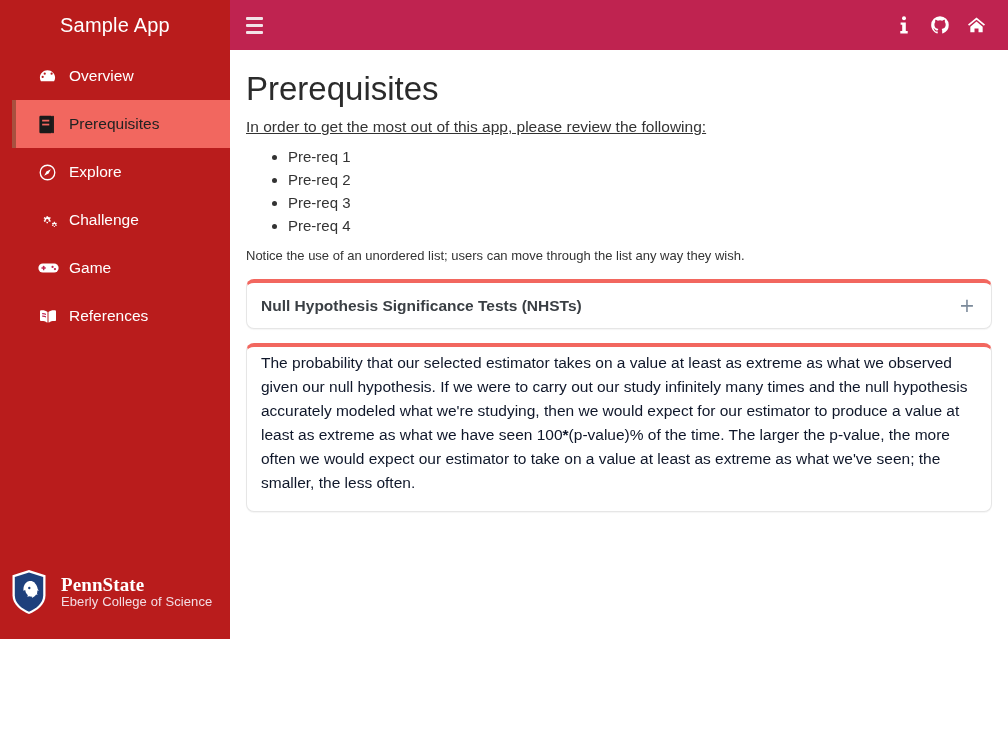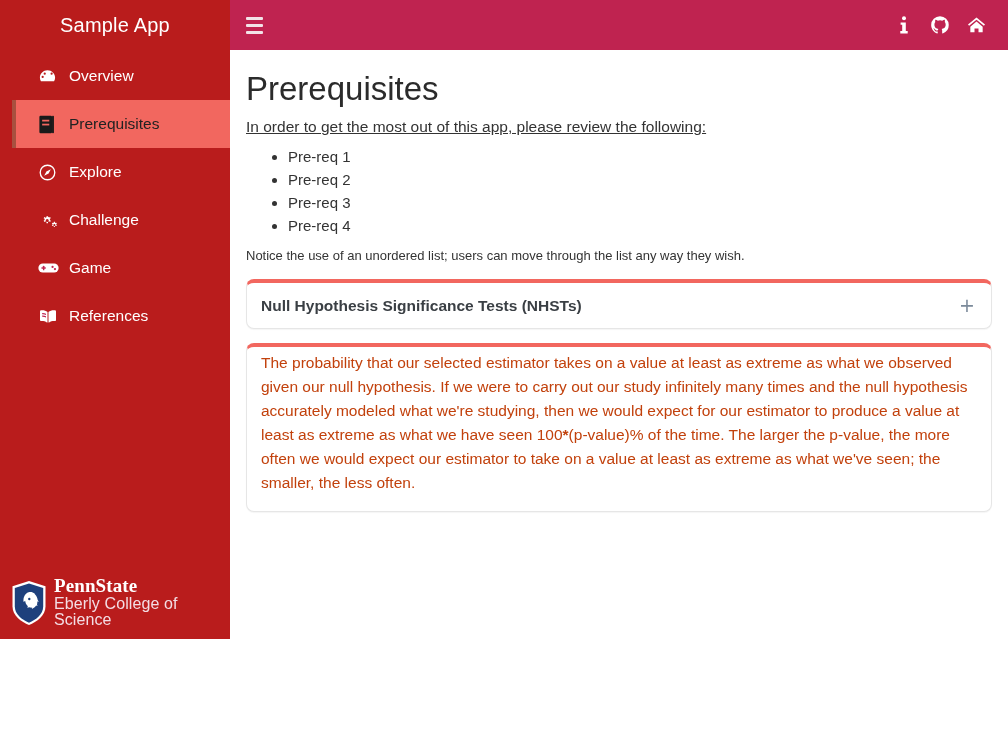--- a/index.html
+++ b/index.html
@@ -56,37 +56,37 @@
     align-items: center;
     justify-content: flex-start;
     flex: 0 0 22px;
   }
   .nav-ico svg { display: block; }
 
   
   .ps-logo {
     position: absolute;
     left: 10px;
-    bottom: 10px;
-    display: flex;
-    align-items: center;
-    gap: 6px;
+    bottom: 24px;
+    display: flex;
+    align-items: center;
+    gap: 13px;
   }
   .ps-shield { width: 38px; height: 46px; flex: 0 0 38px; }
   .ps-text { line-height: 1.04; }
   .ps-name {
     color: #ffffff;
     font-family: "Liberation Serif", serif;
     font-weight: bold;
     font-size: 19px;
     letter-spacing: .1px;
   }
   .ps-sub {
     color: #f3dde4;
-    font-size: 16px;
+    font-size: 13px;
     letter-spacing: .1px;
   }
 
   
   .main {
     flex: 1;
     height: 729px;
     position: relative;
     background: #ffffff;
   }
@@ -166,21 +166,21 @@
     font-size: 19px;
     line-height: 1;
     width: 16px;
     text-align: center;
     cursor: pointer;
     font-family: "DejaVu Sans", sans-serif;
   }
   .panel-body {
     padding: 4px 16px 16px 14px;
     font-size: 15.5px;
-    color: #c2410c;
+    color: #0f172a;
     line-height: 1.55;
   }
   .panel-body b { font-weight: bold; }
 </style>
 </head>
 <body>
 
 <div id="app">
 
   <div class="sidebar">

